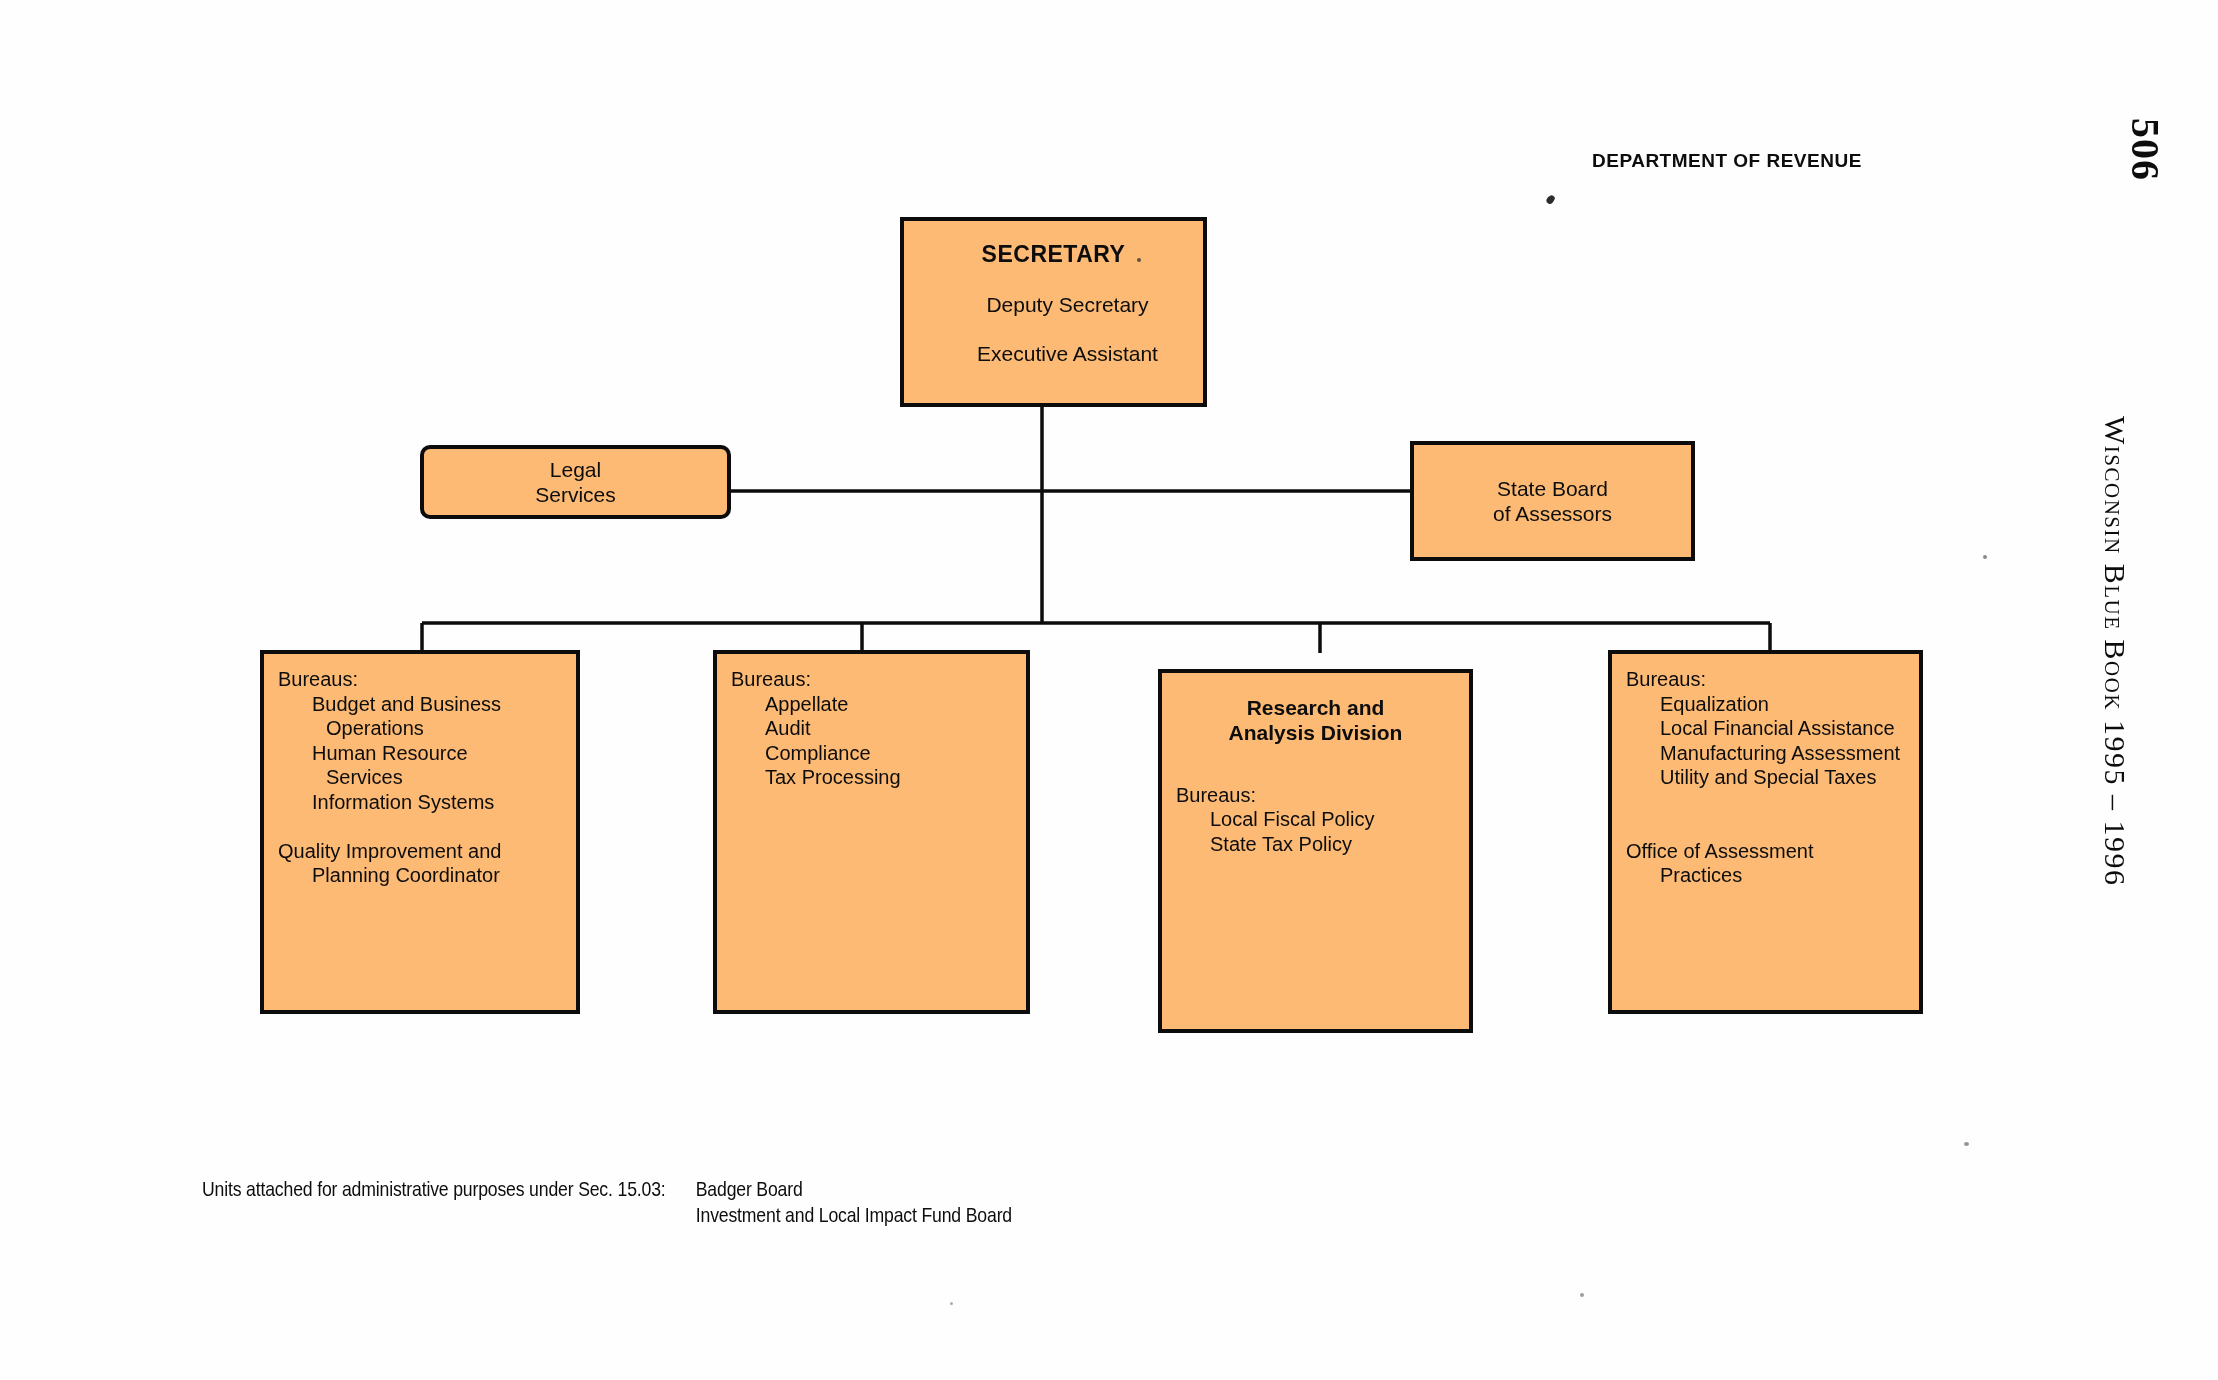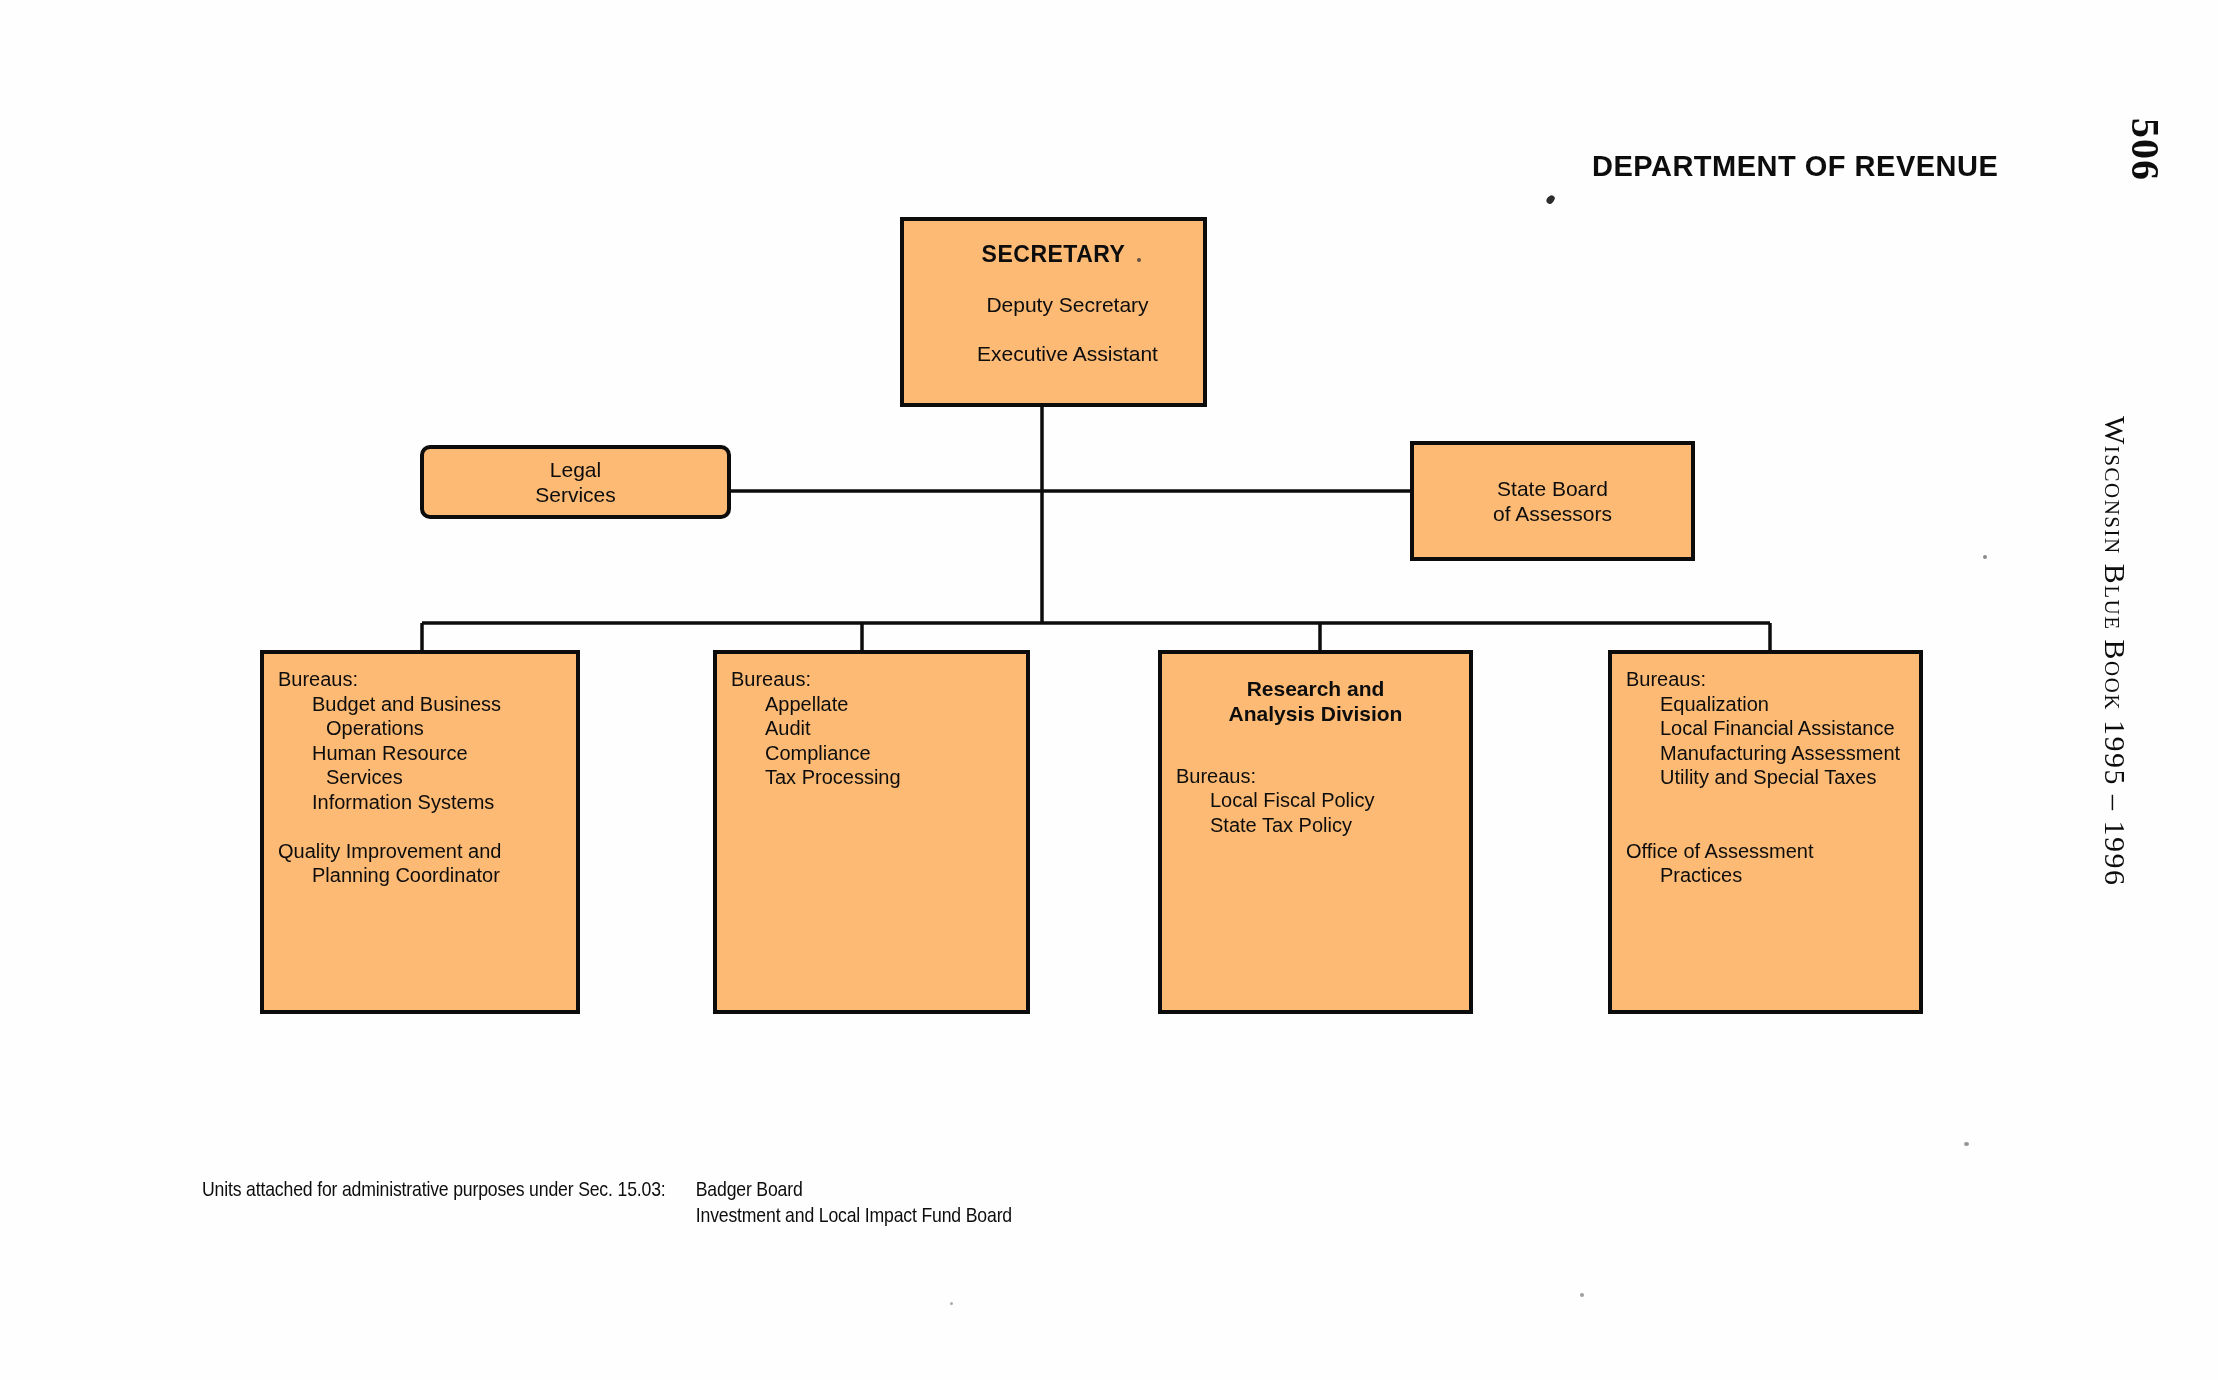--- a/index.html
+++ b/index.html
@@ -5,21 +5,21 @@
   html,body{margin:0;padding:0;}
   body{
     width:2218px;height:1380px;position:relative;overflow:hidden;
     background:#fefefe;color:#0d0d0d;
     font-family:"Liberation Sans","DejaVu Sans",sans-serif;
     -webkit-font-smoothing:antialiased;
   }
   .abs{position:absolute;}
   
   .page-heading{
-    left:1592px;top:150px;font-size:29px;font-weight:bold;letter-spacing:.5px;
+    left:1592px;top:150px;font-size:19px;font-weight:bold;letter-spacing:.5px;
     white-space:nowrap;
   }
   .page-number{
     left:2122px;top:118px;
     writing-mode:vertical-rl;
     font-family:"Liberation Serif","DejaVu Serif",serif;
     font-weight:bold;font-size:40px;letter-spacing:1px;white-space:nowrap;
   }
   .spine-title{
     left:2098px;top:416px;
@@ -107,21 +107,21 @@
   </div>
 <div class="obox division" style="left:713px;width:317px;">
     <div class="div-body">
       <div class="ln i0">Bureaus:</div>
       <div class="ln i1">Appellate</div>
       <div class="ln i1">Audit</div>
       <div class="ln i1">Compliance</div>
       <div class="ln i1">Tax Processing</div>
     </div>
   </div>
-<div class="obox division" style="left:1158px;width:315px;">
+<div class="obox division" style="left:1158px;width:315px;margin-top:19px;">
     <div class="div-title">
       <div>Research and</div>
       <div>Analysis Division</div>
     </div>
     <div class="div-body">
       <div class="sp"></div>
       <div class="ln i0">Bureaus:</div>
       <div class="ln i1">Local Fiscal Policy</div>
       <div class="ln i1">State Tax Policy</div>
     </div>

